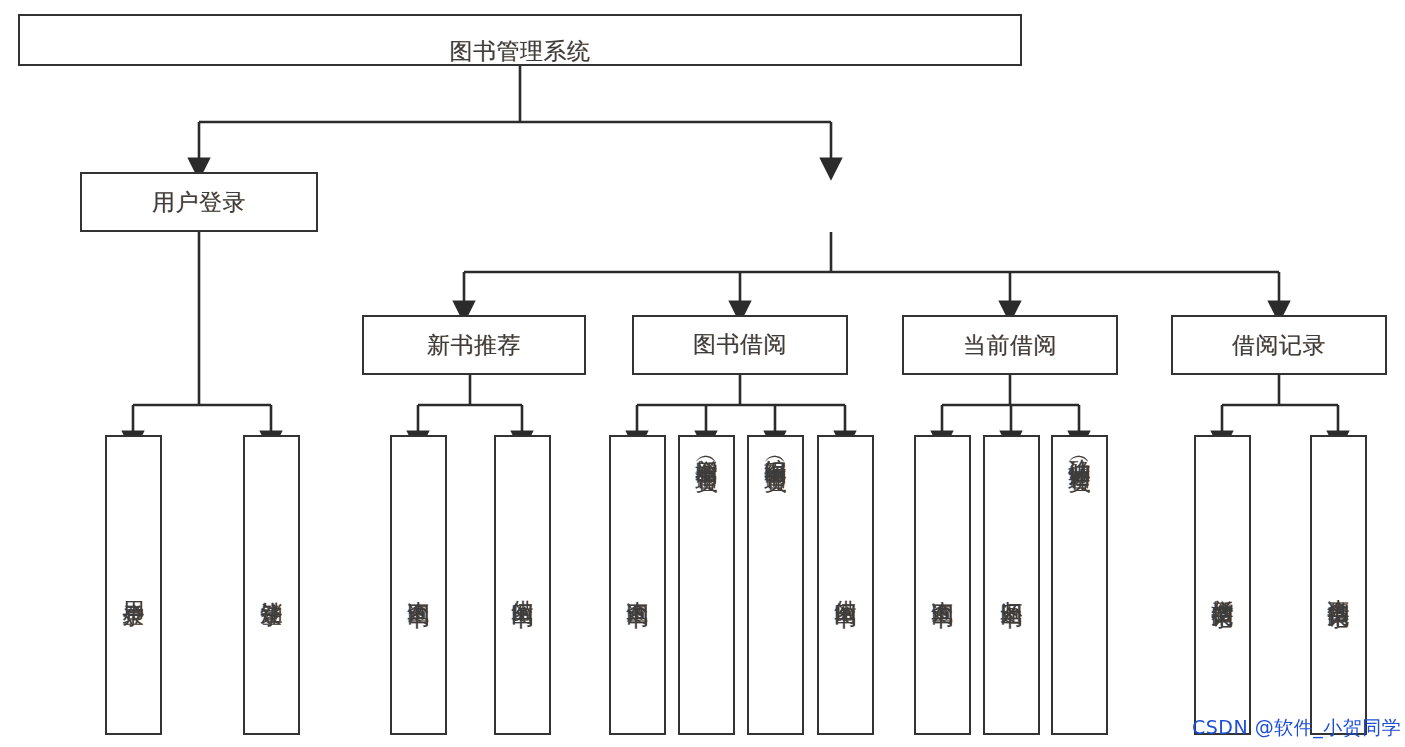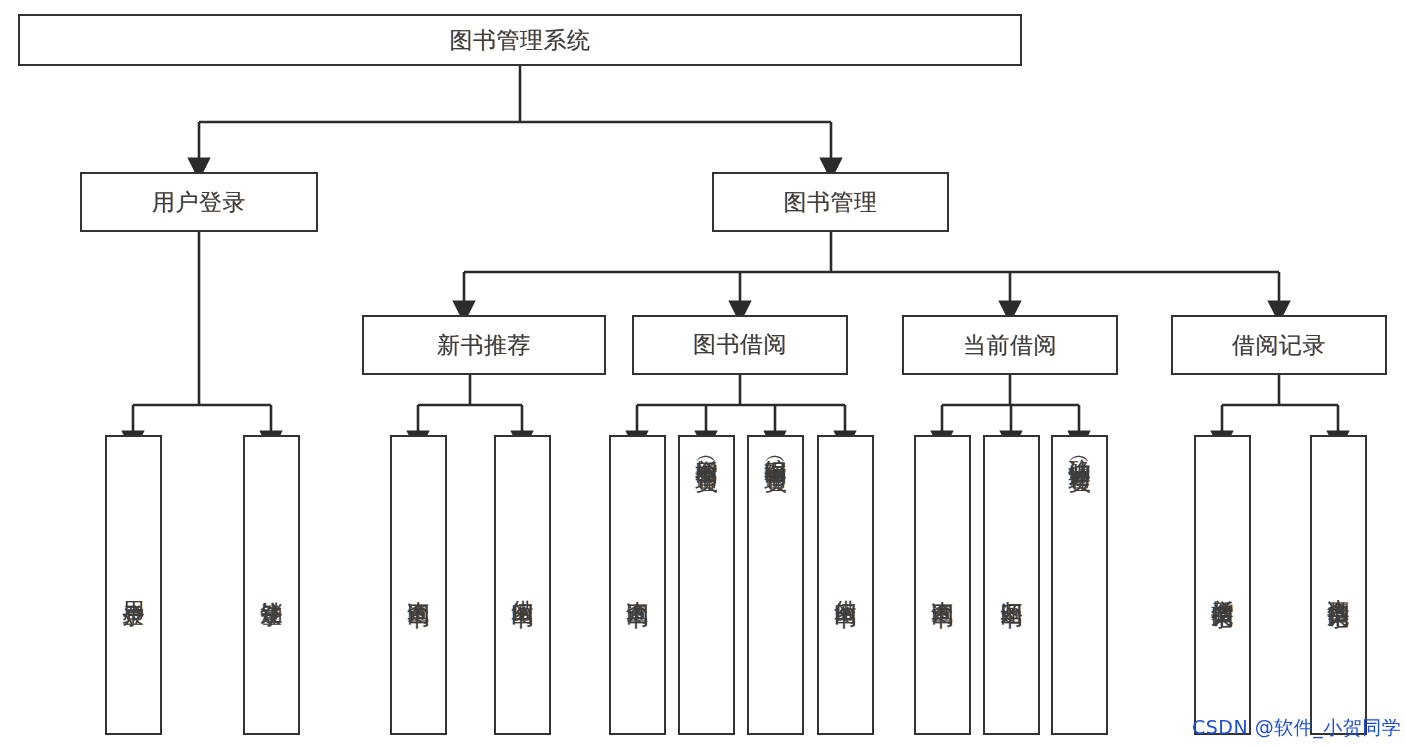--- a/index.html
+++ b/index.html
@@ -119,32 +119,29 @@
       <path d="M1011,405 L1011,433" marker-end="url(#arrow)"></path>
       <path d="M1079,405 L1079,433" marker-end="url(#arrow)"></path>
 
       <path d="M1279,375 L1279,405"></path>
       <path d="M1222,405 L1338,405"></path>
       <path d="M1222,405 L1222,433" marker-end="url(#arrow)"></path>
       <path d="M1338,405 L1338,433" marker-end="url(#arrow)"></path>
     </g>
   </svg>
 
-  <div class="node root" style="left:18px; top:14px; width:1004px; height:52px;">
+  <div class="node root" style="left:18px; top:14px; width:1004px; height:52px;align-items:flex-end;">
     <span class="label">图书管理系统</span>
   </div>
 
   <div class="node" style="left:80px; top:172px; width:238px; height:60px;">
     <span class="label">用户登录</span>
   </div>
-  <div class="node" style="left:712px; top:172px; width:237px; height:60px;">
-    <span class="label">图书管理</span>
-  </div>
 
-  <div class="node" style="left:362px; top:315px; width:244px; height:60px;">
+  <div class="node" style="left:362px; top:315px; width:224px; height:60px;">
     <span class="label">新书推荐</span>
   </div>
   <div class="node" style="left:632px; top:315px; width:216px; height:60px;font-family:Liberation Serif, serif;">
     <span class="label">图书借阅</span>
   </div>
   <div class="node" style="left:1171px; top:315px; width:216px; height:60px;">
     <span class="label">借阅记录</span>
   </div>
   <div class="node" style="left:902px; top:315px; width:216px; height:60px;">
     <span class="label">当前借阅</span>

